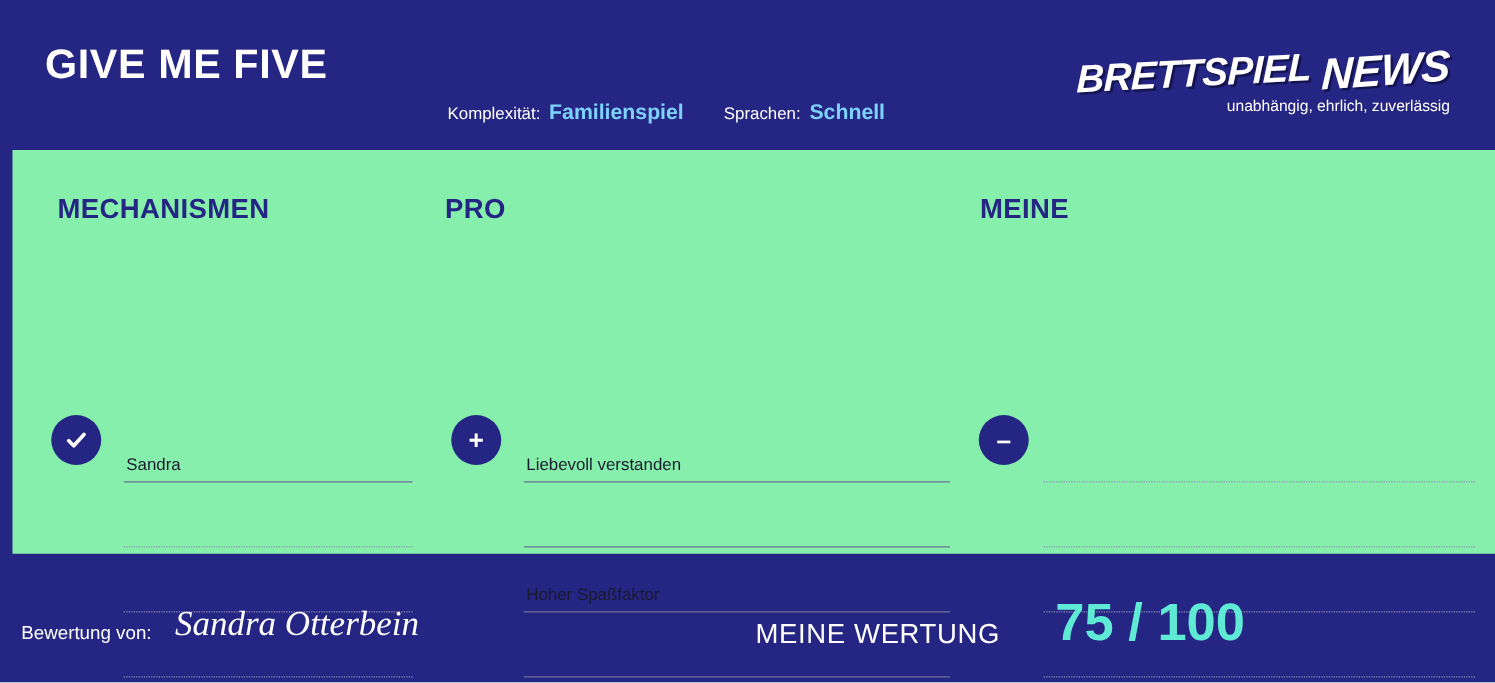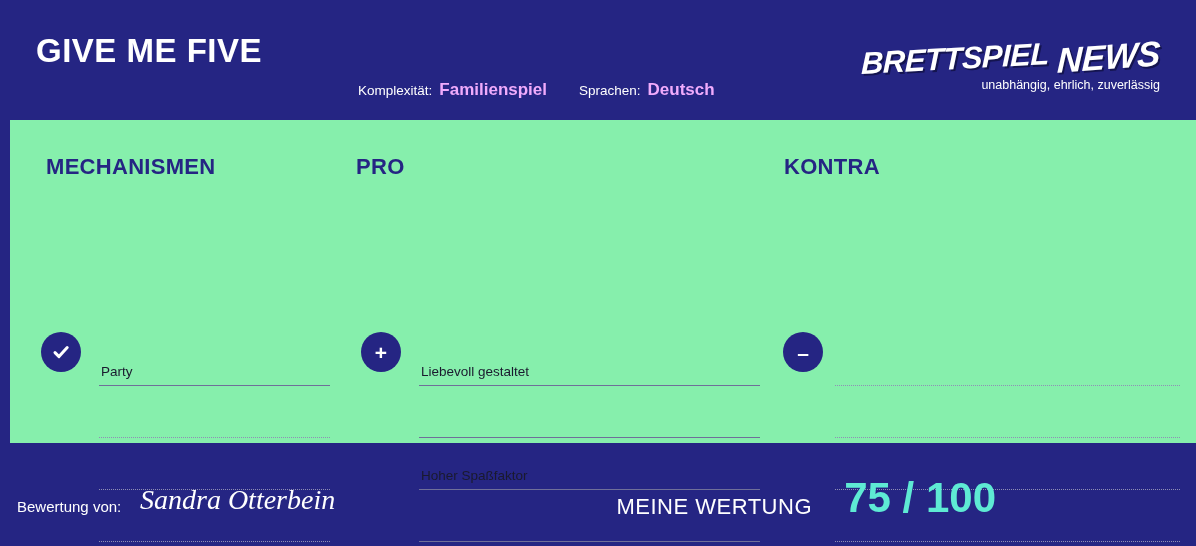--- a/index.html
+++ b/index.html
@@ -38,21 +38,21 @@
   }
   #meta-complexity { left: 358px; top: 80px; }
   #meta-languages  { left: 579px; top: 80px; }
   .meta-label {
     font-size: 13.5px;
     color: #ffffff;
   }
   .meta-value {
     font-size: 17px;
     font-weight: bold;
-    color: #f0abfc;
+    color: #7dd3fc;
   }
 
   
   #logo {
     position: absolute;
     right: 36px; top: 16px;
     width: 250px; height: 90px;
     text-align: right;
   }
   #logo-line {
@@ -180,21 +180,21 @@
   #reviewer-name {
     position: absolute;
     left: 140px; top: 41px;
     font-size: 28px;
     font-style: italic;
     color: #ffffff;
     font-family: "Liberation Serif", serif;
   }
   #score-label {
     position: absolute;
-    right: 204px; top: 51px;
+    right: 216px; top: 51px;
     font-size: 22px;
     color: #ffffff;
     letter-spacing: 0.5px;
   }
   #score-value {
     position: absolute;
     right: 20px; top: 31px;
     font-size: 42px;
     font-weight: bold;
     color: #5eead4;
@@ -209,21 +209,21 @@
   <div id="header">
     <div id="game-title">GIVE ME FIVE</div>
 
     <div class="meta-group" id="meta-complexity">
       <span class="meta-label">Komplexität:</span>
       <span class="meta-value">Familienspiel</span>
     </div>
 
     <div class="meta-group" id="meta-languages">
       <span class="meta-label">Sprachen:</span>
-      <span class="meta-value">Deutsch</span>
+      <span class="meta-value">Schnell</span>
     </div>
 
     <div id="logo">
       <div id="logo-line">
         <span id="logo-brett">BRETTSPIEL</span>
         <span id="logo-news">NEWS</span>
       </div>
       <div id="logo-tagline">unabhängig, ehrlich, zuverlässig</div>
     </div>
   </div>
@@ -233,21 +233,21 @@
     <div class="column" id="col-mechanismen">
       <div class="col-title">MECHANISMEN</div>
     </div>
     <div class="badge" id="badge-mechanismen">
       <svg width="20" height="20" viewBox="0 0 20 20" aria-hidden="true">
         <path d="M4 10.6 L8 14.6 L16.2 5.6" fill="none" stroke="#ffffff" stroke-width="3" stroke-linecap="round" stroke-linejoin="round"></path>
       </svg>
     </div>
     <div class="lines" id="lines-mechanismen">
       <div class="line-row">
-        <span class="line-text">Party</span>
+        <span class="line-text">Sandra</span>
         <span class="line-rule solid"></span>
       </div>
       <div class="line-row">
         <span class="line-text"></span>
         <span class="line-rule"></span>
       </div>
       <div class="line-row">
         <span class="line-text"></span>
         <span class="line-rule"></span>
       </div>
@@ -256,38 +256,38 @@
         <span class="line-rule"></span>
       </div>
     </div>
 
     <div class="column" id="col-pro">
       <div class="col-title">PRO</div>
     </div>
     <div class="badge" id="badge-pro">+</div>
     <div class="lines" id="lines-pro">
       <div class="line-row">
-        <span class="line-text">Liebevoll gestaltet</span>
+        <span class="line-text">Liebevoll verstanden</span>
         <span class="line-rule solid"></span>
       </div>
       <div class="line-row">
         <span class="line-rule solid"></span>
       </div>
       <div class="line-row">
         <span class="line-text">Hoher Spaßfaktor</span>
         <span class="line-rule solid"></span>
       </div>
       <div class="line-row">
         <span class="line-text"></span>
         <span class="line-rule solid"></span>
       </div>
     </div>
 
     <div class="column" id="col-kontra">
-      <div class="col-title">KONTRA</div>
+      <div class="col-title">MEINE</div>
     </div>
     <div class="badge" id="badge-kontra">–</div>
     <div class="lines" id="lines-kontra">
       <div class="line-row">
         <span class="line-text"></span>
         <span class="line-rule"></span>
       </div>
       <div class="line-row">
         <span class="line-text"></span>
         <span class="line-rule"></span>

